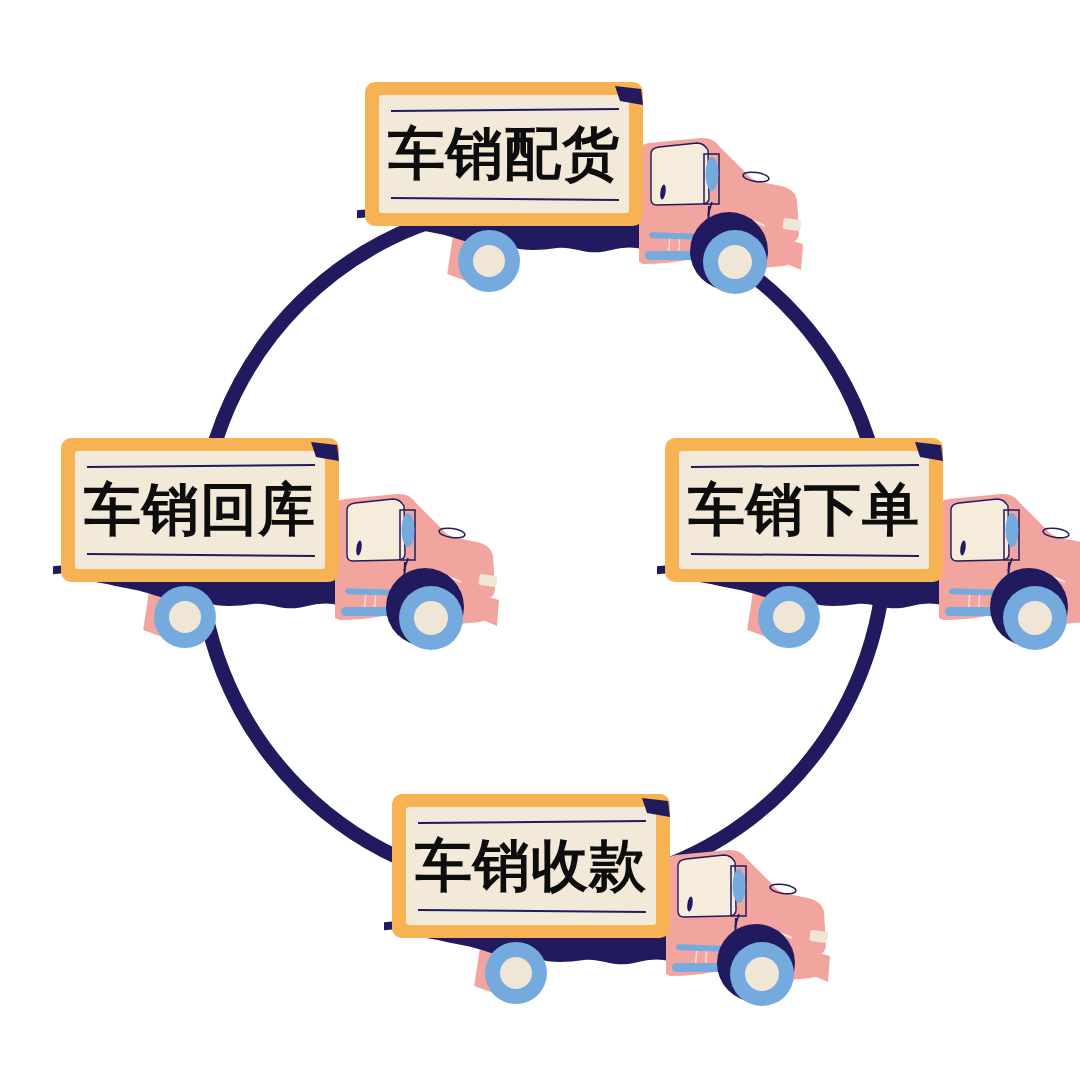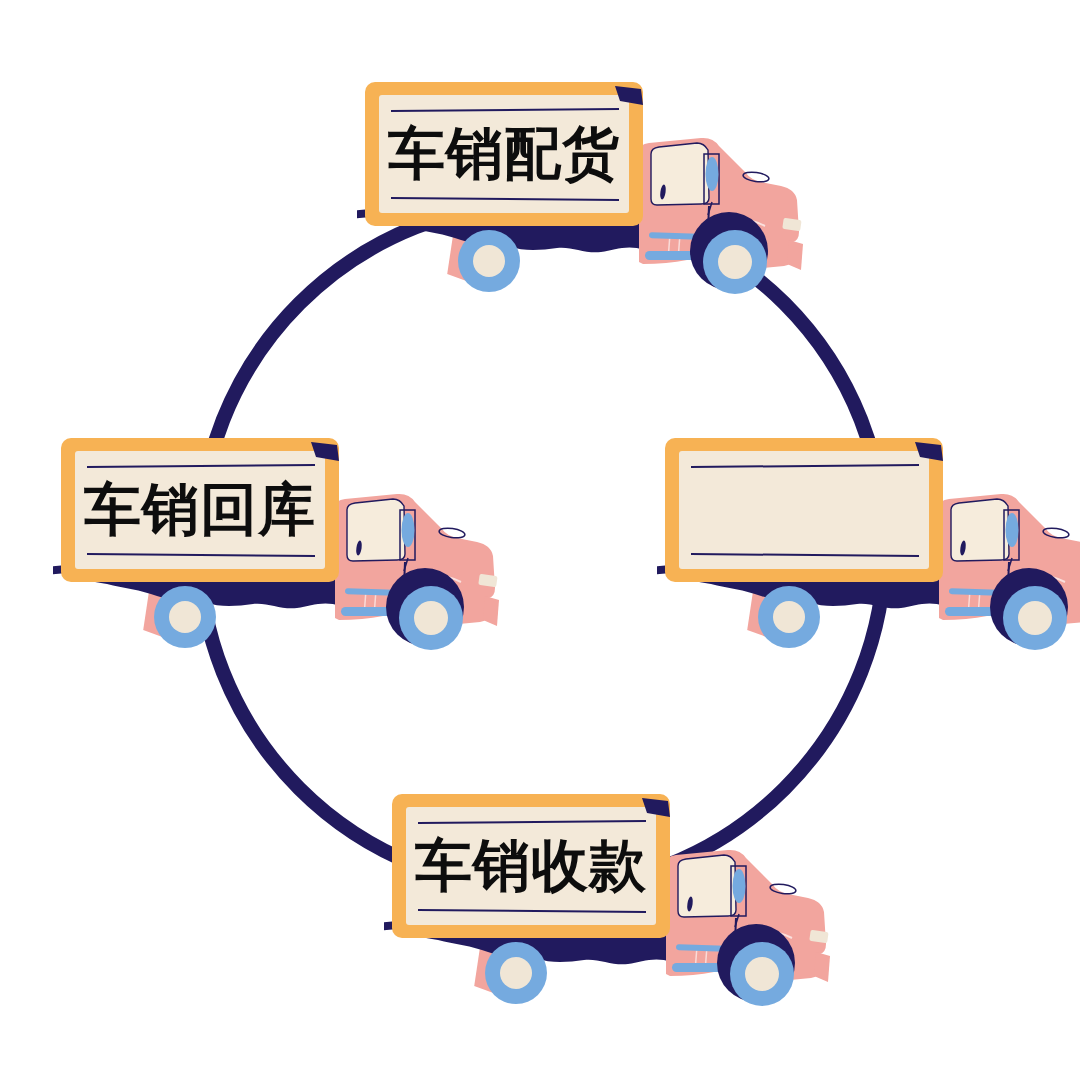--- a/index.html
+++ b/index.html
@@ -111,20 +111,21 @@
     <svg width="460" height="225">
         <use href="#truck-art"></use>
       </svg>
     <div class="sign-label">车销配货</div>
   </div>
 
   <div class="truck truck--right">
     <svg width="460" height="225">
         <use href="#truck-art"></use>
       </svg>
+    <div class="sign-label">车销下单</div>
   </div>
 
   <div class="truck truck--bottom">
     <svg width="460" height="225">
         <use href="#truck-art"></use>
       </svg>
     <div class="sign-label">车销收款</div>
   </div>
 
   <div class="truck truck--left">

